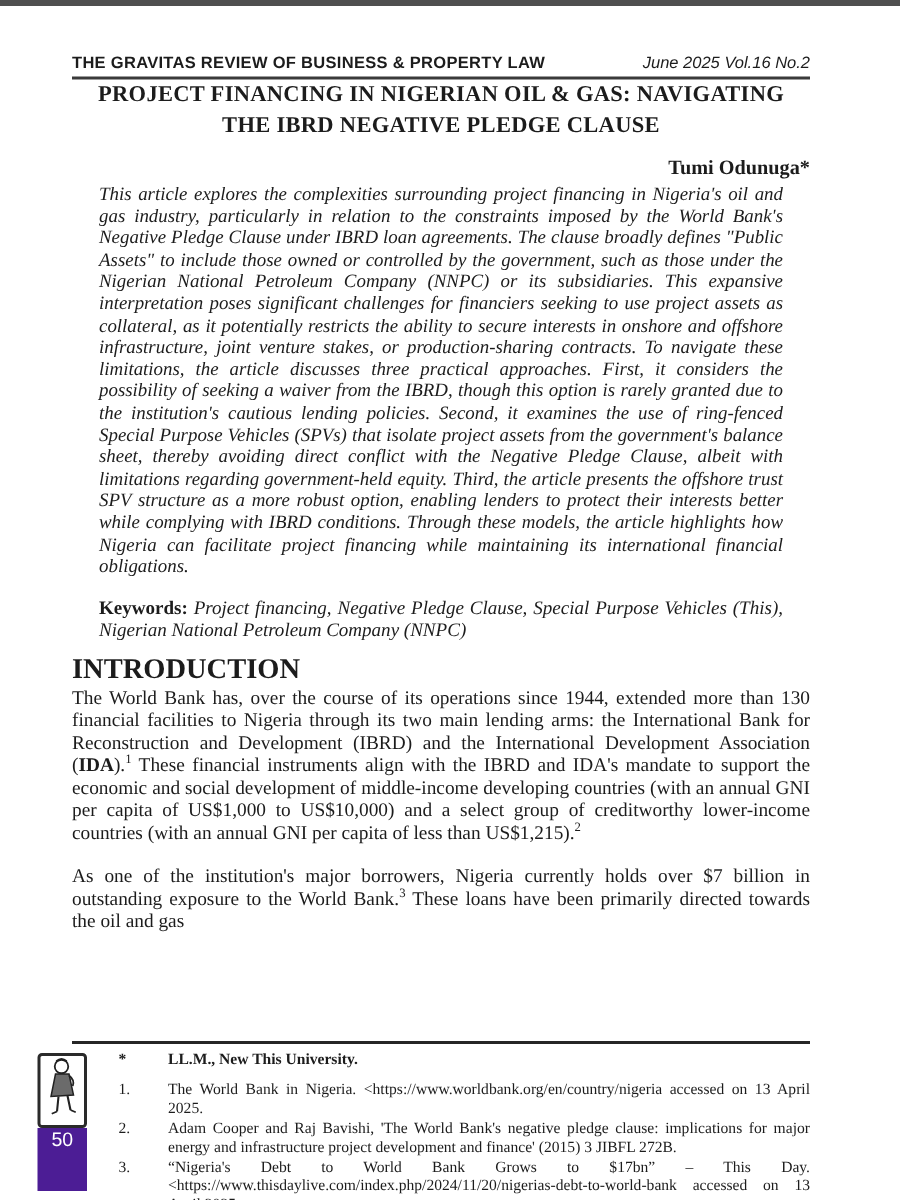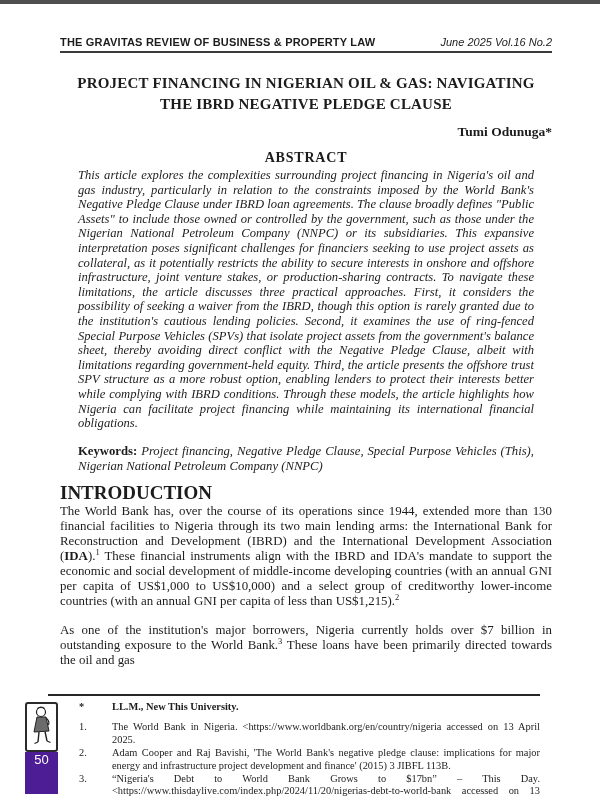--- a/index.html
+++ b/index.html
@@ -5,29 +5,29 @@
   html,body{margin:0;padding:0;}
   body{
     width:600px;height:800px;
     background:#ffffff;
     font-family:"Liberation Serif",serif;
     color:#1c1c1c;
     position:relative;
     overflow:hidden;
   }
   .top-strip{position:absolute;top:0;left:0;width:600px;height:4px;background:#4f4f4f;}
-  .content{position:absolute;left:60px;top:0;width:492px;}
+  .content{position:absolute;left:48px;top:0;width:492px;}
   .header{
     display:flex;justify-content:space-between;align-items:flex-end;
     margin-top:36px;padding-bottom:3px;border-bottom:2px solid #3a3a3a;
     font-family:"Liberation Sans",sans-serif;font-size:11px;
   }
   .journal{font-weight:bold;letter-spacing:0.2px;}
   .issue{font-style:italic;}
-  .title{margin-top:20px;text-align:center;font-weight:bold;font-size:15px;line-height:21px;letter-spacing:0.2px;}
+  .title{text-align:center;font-weight:bold;font-size:15px;line-height:21px;letter-spacing:0.2px;}
   .author{margin-top:9px;text-align:right;font-weight:bold;font-size:13.5px;}
   .abs-head{margin-top:10px;text-align:center;font-weight:bold;font-size:14px;letter-spacing:0.8px;}
   .abstract{margin:2px 18px 0 18px;text-align:justify;font-style:italic;font-size:12.6px;line-height:14.6px;}
   .keywords{margin:13px 18px 0 18px;text-align:justify;font-size:12.7px;line-height:15px;font-style:italic;}
   .kw-label{font-style:normal;font-weight:bold;}
   .section-head{margin-top:8px;font-weight:bold;font-size:19px;}
   .para{text-align:justify;font-size:12.9px;line-height:15px;}
   .para.second{margin-top:14px;}
   .bold{font-weight:bold;}
   sup{font-size:8.5px;line-height:0;}
@@ -62,21 +62,20 @@
 
   <div class="header">
     <span class="journal">THE GRAVITAS REVIEW OF BUSINESS &amp; PROPERTY LAW</span>
     <span class="issue">June 2025  Vol.16  No.2</span>
   </div>
 
   <div class="title">PROJECT FINANCING IN NIGERIAN OIL &amp; GAS: NAVIGATING THE IBRD NEGATIVE PLEDGE CLAUSE</div>
 
   <div class="author">Tumi Odunuga*</div>
 
-  <div class="abs-head">ABSTRACT</div>
 
   <div class="abstract">This article explores the complexities surrounding project financing in Nigeria's oil and gas industry, particularly in relation to the constraints imposed by the World Bank's Negative Pledge Clause under IBRD loan agreements. The clause broadly defines "Public Assets" to include those owned or controlled by the government, such as those under the Nigerian National Petroleum Company (NNPC) or its subsidiaries. This expansive interpretation poses significant challenges for financiers seeking to use project assets as collateral, as it potentially restricts the ability to secure interests in onshore and offshore infrastructure, joint venture stakes, or production-sharing contracts. To navigate these limitations, the article discusses three practical approaches. First, it considers the possibility of seeking a waiver from the IBRD, though this option is rarely granted due to the institution's cautious lending policies. Second, it examines the use of ring-fenced Special Purpose Vehicles (SPVs) that isolate project assets from the government's balance sheet, thereby avoiding direct conflict with the Negative Pledge Clause, albeit with limitations regarding government-held equity. Third, the article presents the offshore trust SPV structure as a more robust option, enabling lenders to protect their interests better while complying with IBRD conditions. Through these models, the article highlights how Nigeria can facilitate project financing while maintaining its international financial obligations.</div>
 
   <div class="keywords">
     <span class="kw-label">Keywords:</span><span> Project financing, Negative Pledge Clause, Special Purpose Vehicles (This), Nigerian National Petroleum Company (NNPC)</span>
   </div>
 
   <div class="section-head">INTRODUCTION</div>
 
   <div class="para">
@@ -93,21 +92,21 @@
   <div class="fn-row fn-author-row">
     <span class="fn-marker fn-author">*</span>
     <span class="fn-text fn-author">LL.M., New This University.</span>
   </div>
   <div class="fn-row">
     <span class="fn-marker">1.</span>
     <span class="fn-text">The World Bank in Nigeria. &lt;https://www.worldbank.org/en/country/nigeria accessed on 13 April 2025.</span>
   </div>
   <div class="fn-row">
     <span class="fn-marker">2.</span>
-    <span class="fn-text">Adam Cooper and Raj Bavishi, 'The World Bank's negative pledge clause: implications for major energy and infrastructure project development and finance' (2015) 3 JIBFL 113B.</span>
+    <span class="fn-text">Adam Cooper and Raj Bavishi, 'The World Bank's negative pledge clause: implications for major energy and infrastructure project development and finance' (2015) 3 JIBFL 272B.</span>
   </div>
   <div class="fn-row">
     <span class="fn-marker">3.</span>
     <span class="fn-text">“Nigeria's Debt to World Bank Grows to $17bn” – This Day. &lt;https://www.thisdaylive.com/index.php/2024/11/20/nigerias-debt-to-world-bank accessed on 13 April 2025.</span>
   </div>
 </div>
 
 <div class="logo-box">
   <span>
     <svg width="24" height="41" viewBox="0 0 24 41" xmlns="http://www.w3.org/2000/svg">

